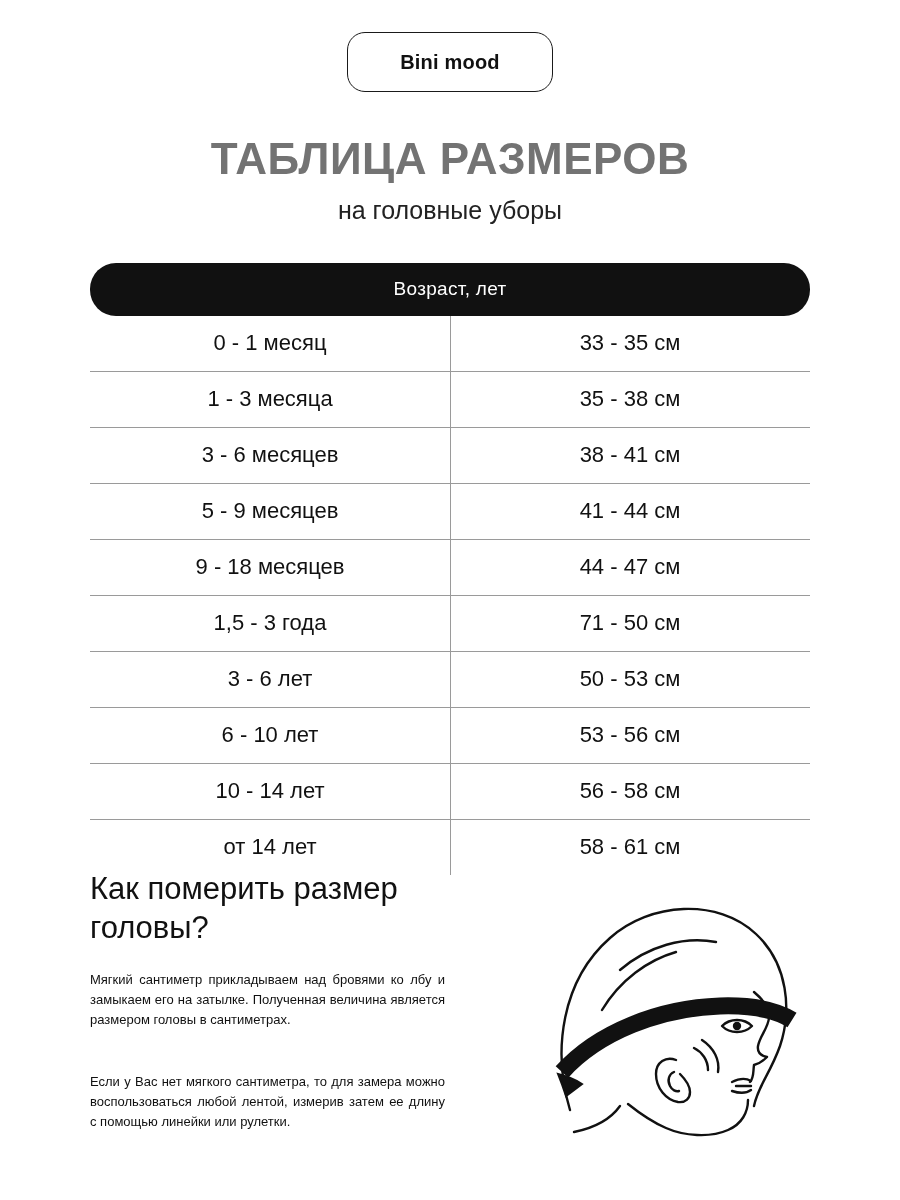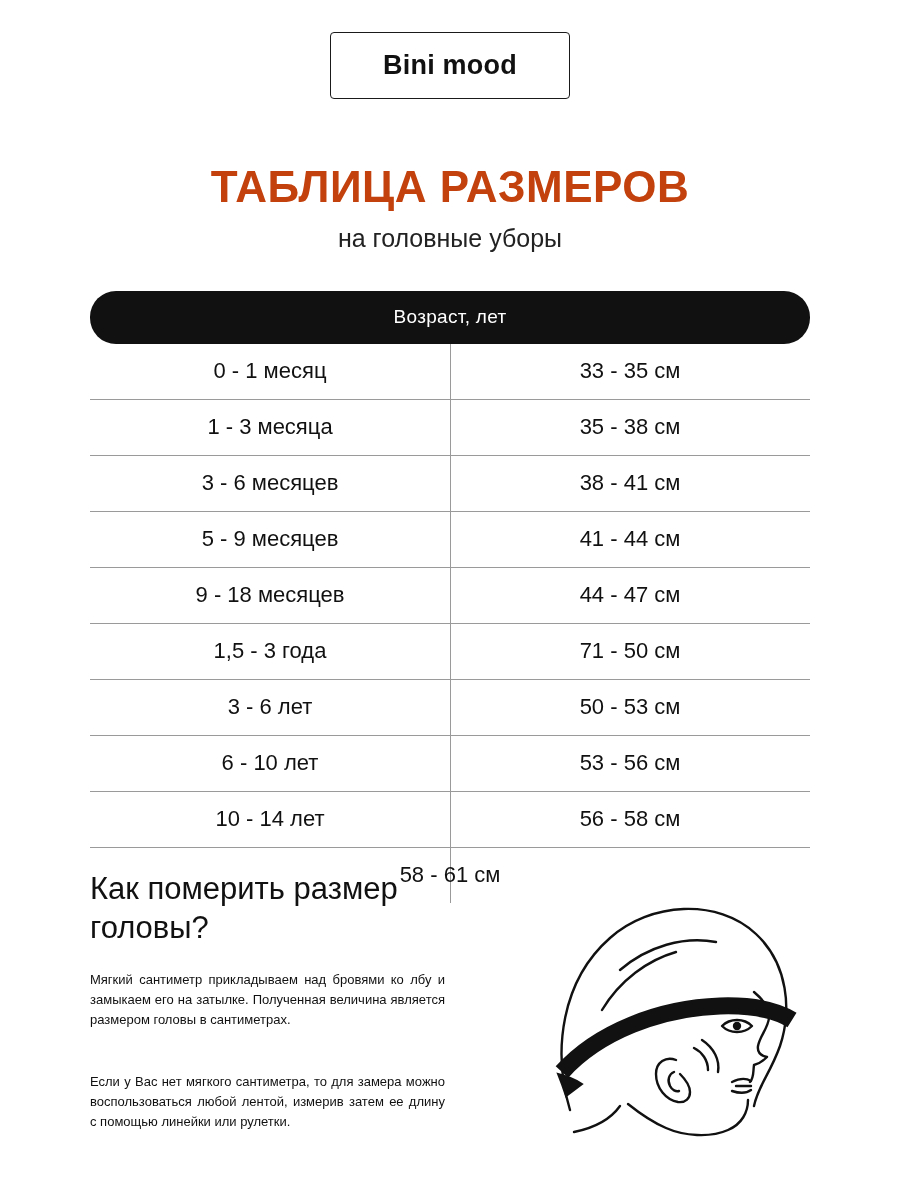--- a/index.html
+++ b/index.html
@@ -25,37 +25,37 @@
   }
 
   
   .brand-wrap {
     display: flex;
     justify-content: center;
     padding-top: 32px;
   }
   .brand-box {
     border: 1.5px solid #1a1a1a;
-    border-radius: 4px;
+    border-radius: 18px;
     padding: 19px 52px;
-    font-size: 27px;
+    font-size: 20px;
     font-weight: 700;
     letter-spacing: 0.2px;
     color: #111;
     line-height: 1;
   }
 
   
   .title {
     text-align: center;
     font-size: 44px;
     font-weight: 700;
     letter-spacing: 0.5px;
-    margin-top: 63px;
-    color: #c2410c;
+    margin-top: 42px;
+    color: #737373;
   }
   .subtitle {
     text-align: center;
     font-size: 25px;
     font-weight: 400;
     margin-top: 12px;
     color: #222;
   }
 
   
@@ -198,20 +198,21 @@
       </div>
       <div class="row">
         <div class="cell age">6 - 10 лет</div>
         <div class="cell">53 - 56 см</div>
       </div>
       <div class="row">
         <div class="cell age">10 - 14 лет</div>
         <div class="cell">56 - 58 см</div>
       </div>
       <div class="row">
+        <div class="cell age">от 14 лет</div>
         <div class="cell">58 - 61 см</div>
       </div>
     </div>
   </div>
 
   <div class="bottom">
     <div class="how-title">Как померить размер головы?</div>
     <div class="para para1">Мягкий сантиметр прикладываем над бровями ко лбу и замыкаем его на затылке. Полученная величина является размером головы в сантиметрах.</div>
     <div class="para para2">Если у Вас нет мягкого сантиметра, то для замера можно воспользоваться любой лентой, измерив затем ее длину с помощью линейки или рулетки.</div>
 

